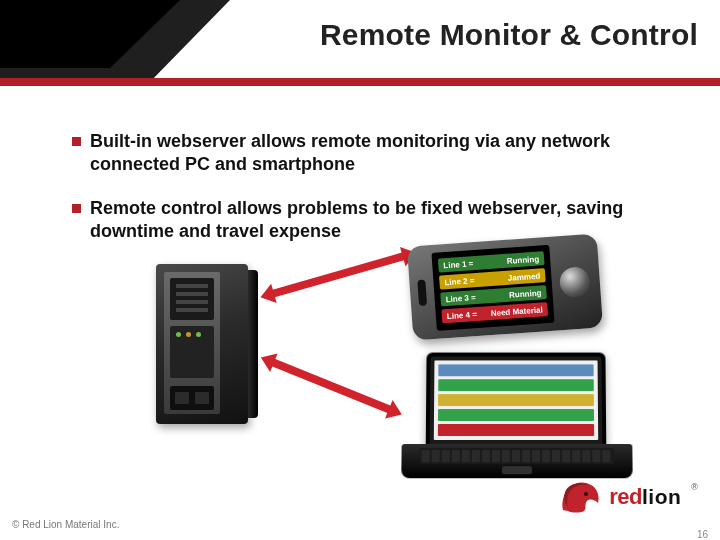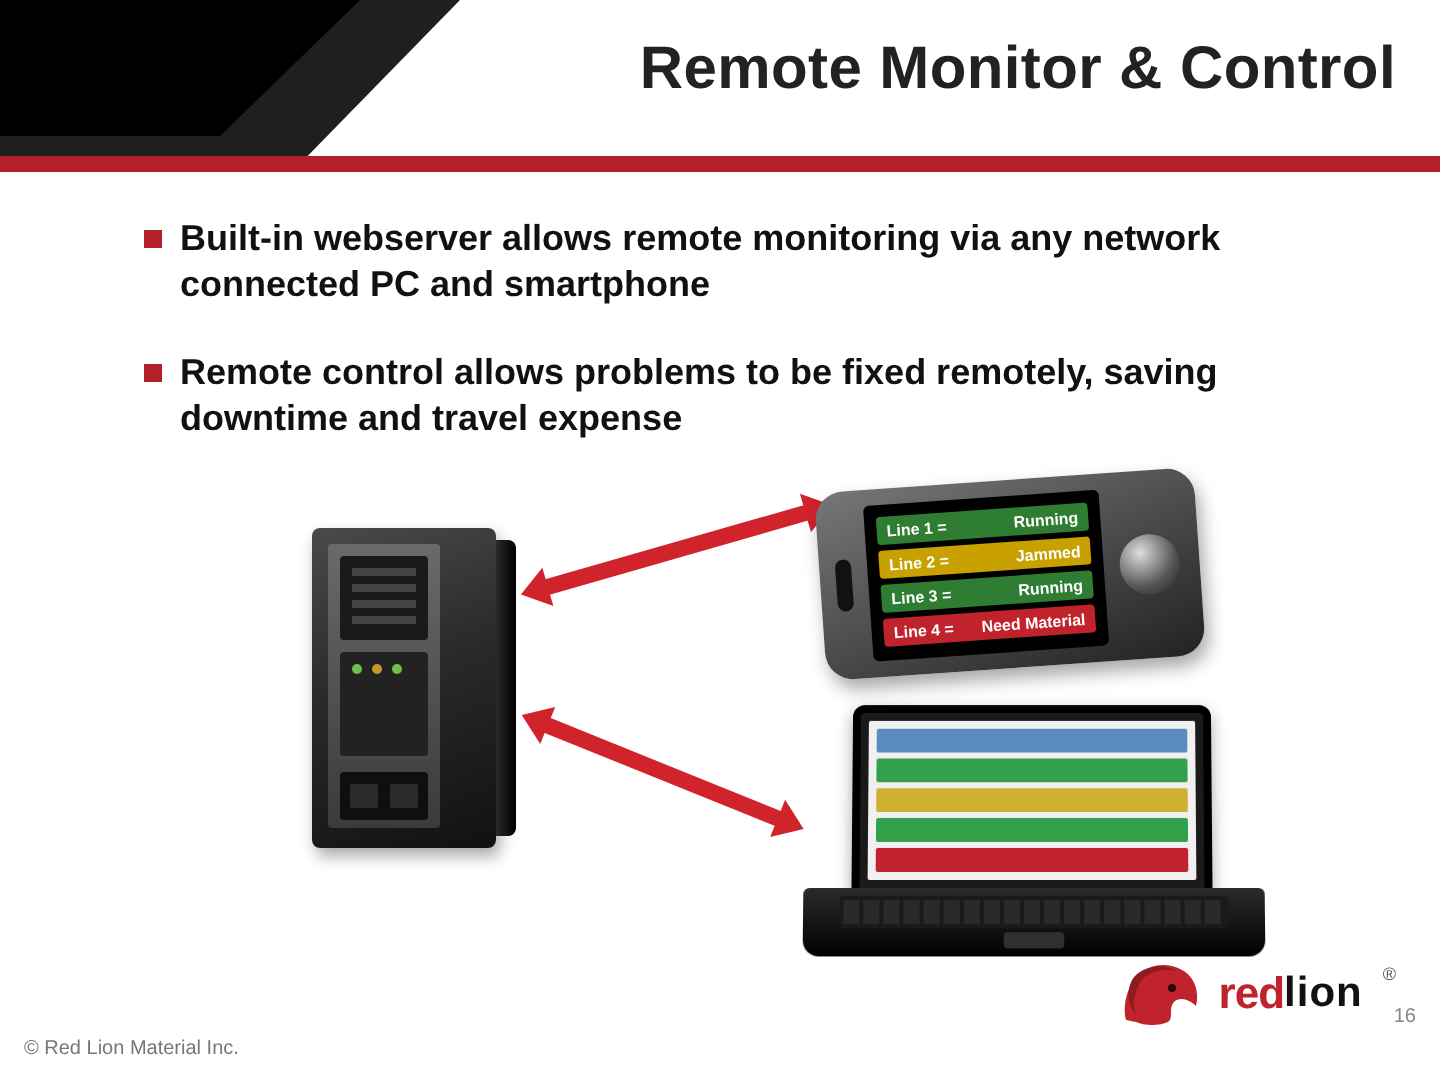--- a/index.html
+++ b/index.html
@@ -5,21 +5,21 @@
   * { box-sizing: border-box; margin: 0; padding: 0; }
   html, body { width: 720px; height: 540px; font-family: "Segoe UI", Arial, sans-serif; background: #fff; overflow: hidden; }
   .slide { position: relative; width: 720px; height: 540px; }
   .header { position: relative; height: 95px; text-align: center; }
   .corner-shape { position: absolute; top: 0; left: 0; }
   .title { position: absolute; top: 18px; right: 22px; font-size: 30px; font-weight: 700; color: #222; letter-spacing: 0.2px; }
   .red-bar { position: absolute; top: 78px; left: 0; width: 720px; height: 8px; background: #b4202a; }
   .content { position: absolute; top: 108px; left: 0; right: 0; padding: 0 70px 0 90px; }
   .bullet { position: relative; margin-bottom: 22px; padding-left: 0; }
   .bullet .sq { position: absolute; left: -18px; top: 7px; width: 9px; height: 9px; background: #b4202a; }
-  .bullet p { font-size: 18px; font-weight: 700; color: #111; line-height: 1.25; }
+  .bullet p { font-size: 18px; font-weight: 700; color: #111; line-height: 1.25; margin-top: 22px; }
   .diagram { position: absolute; top: 248px; left: 120px; width: 520px; height: 230px; }
   
   .device { position: absolute; left: 28px; top: 16px; width: 108px; height: 168px; }
   .dev-body { position: absolute; left: 8px; top: 0; width: 92px; height: 160px; background: linear-gradient(160deg, #4a4a4a 0%, #2a2a2a 45%, #111 100%); border-radius: 4px; box-shadow: 2px 4px 8px rgba(0,0,0,0.35); }
   .dev-face { position: absolute; left: 16px; top: 8px; width: 56px; height: 142px; background: linear-gradient(180deg,#6a6a6a 0%, #3a3a3a 100%); border-radius: 2px; }
   .dev-strip { position: absolute; left: 22px; top: 14px; width: 44px; height: 42px; background: #1a1a1a; border-radius: 2px; }
   .dev-strip::before { content:""; position:absolute; left:6px; right:6px; top:6px; height:4px; background:#444; box-shadow: 0 8px 0 #444, 0 16px 0 #444, 0 24px 0 #444; }
   .dev-panel { position: absolute; left: 22px; top: 62px; width: 44px; height: 52px; background: #222; border-radius: 2px; }
   .dev-led { position:absolute; width:5px; height:5px; border-radius:50%; }
   .dev-port { position: absolute; left: 22px; top: 122px; width: 44px; height: 24px; background: #0f0f0f; border-radius: 2px; }
@@ -47,21 +47,21 @@
   .lap-pad { position:absolute; left:100px; top:22px; width:30px; height:8px; background:#303030; border-radius:2px; }
   
   .arrow { position:absolute; height:8px; background:#d0232b; }
   .arrow::before, .arrow::after { content:""; position:absolute; top:-6px; width:0; height:0; border-top:10px solid transparent; border-bottom:10px solid transparent; }
   .arrow::before { left:-12px; border-right:14px solid #d0232b; }
   .arrow::after { right:-12px; border-left:14px solid #d0232b; }
   .arrow1 { left:152px; top:42px; width:138px; transform: rotate(-16deg); transform-origin:left center; }
   .arrow2 { left:152px; top:110px; width:128px; transform: rotate(22deg); transform-origin:left center; }
   
   .copyright { position:absolute; left:12px; bottom:10px; font-size:10px; color:#777; }
-  .pagenum { position:absolute; right:12px; bottom:26px; font-size:10px; color:#888;margin-top:12px; }
+  .pagenum { position:absolute; right:12px; bottom:0; font-size:10px; color:#888;margin-top:12px; }
   .logo { position:absolute; right:22px; bottom:26px; display:flex; align-items:center; gap:9px; }
   .logo-mark { position:relative; width:40px; height:34px; }
   .lion { position:absolute; inset:0; }
   .logo-text { display:flex; flex-direction:row; line-height:0.82; }
   .logo-text .t1 { font-size:22px; font-weight:800; color:#c0232b; letter-spacing:-0.5px; }
   .logo-text .t2 { font-size:21px; font-weight:800; color:#111; letter-spacing:0.5px;text-align:center; }
   .reg { font-size:9px; color:#555; align-self:flex-start; margin-top:2px; margin-left:1px; }
 </style>
 </head>
 <body>
@@ -76,21 +76,21 @@
     <div class="red-bar"></div>
   </div>
 
   <div class="content">
     <div class="bullet">
       <div class="sq"></div>
       <p>Built-in webserver allows remote monitoring via any network connected PC and smartphone</p>
     </div>
     <div class="bullet">
       <div class="sq"></div>
-      <p>Remote control allows problems to be fixed remotely, saving downtime and travel expense</p>
+      <p>Remote control allows problems to be fixed webserver, saving downtime and travel expense</p>
     </div>
   </div>
 
   <div class="diagram">
     <div class="device">
       <div class="dev-body"></div>
       <div class="dev-side"></div>
       <div class="dev-face"></div>
       <div class="dev-strip"></div>
       <div class="dev-panel">

